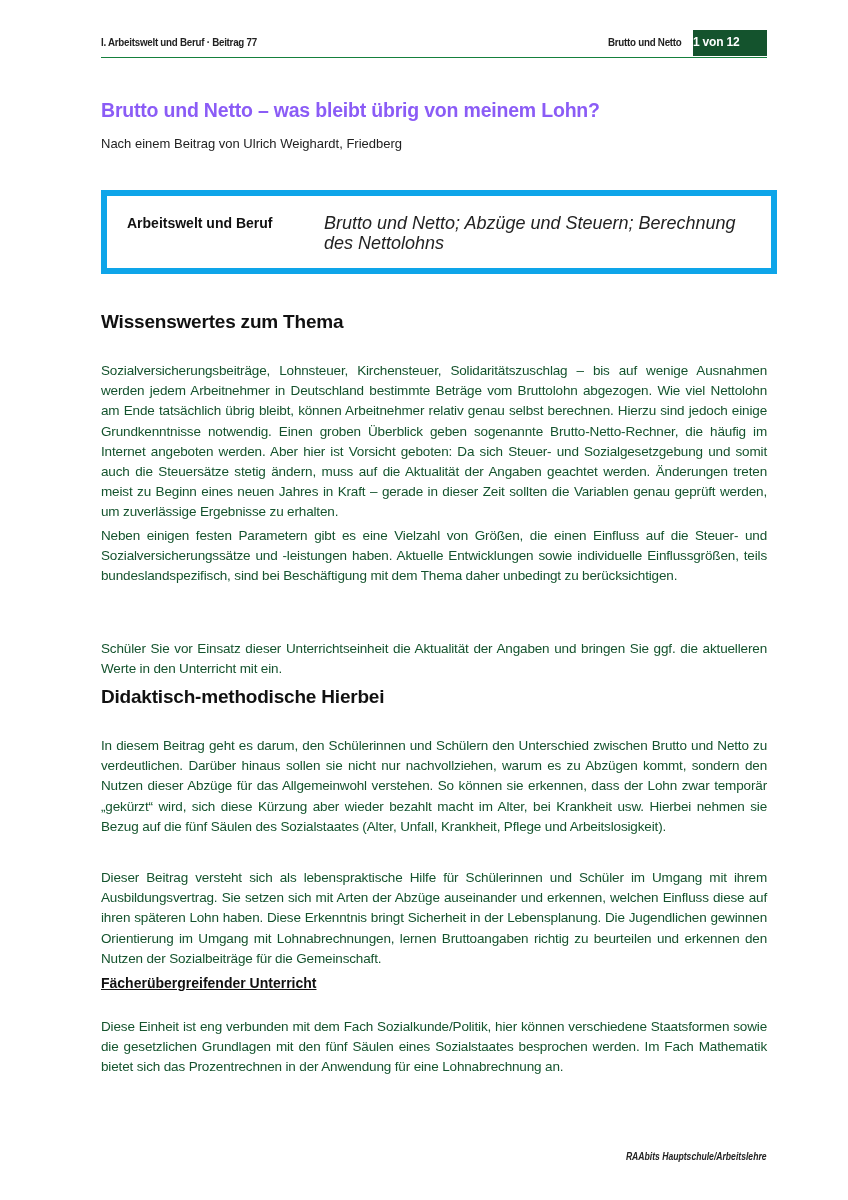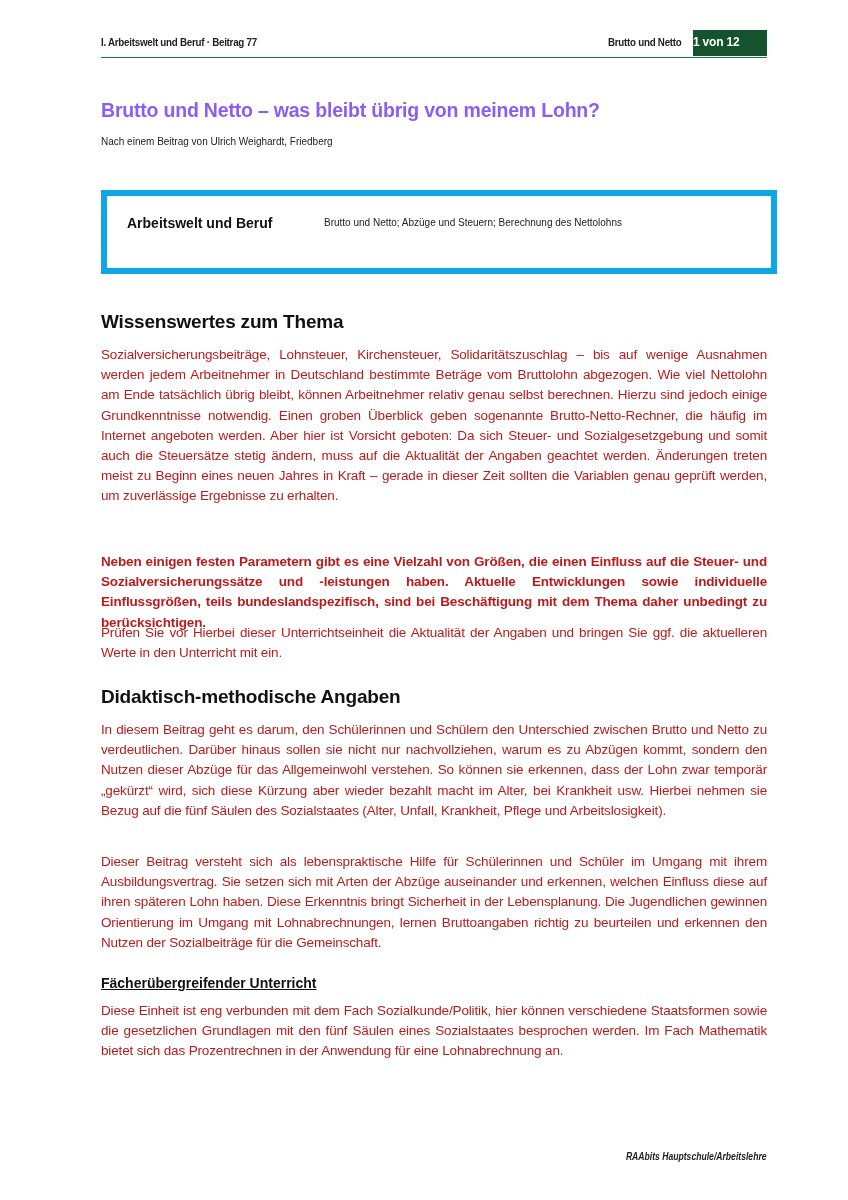--- a/index.html
+++ b/index.html
@@ -9,30 +9,30 @@
     .header { position: absolute; left: 101px; top: 30px; width: 666px; height: 27px; border-bottom: 1px solid #15803d; }
     .header-left { position: absolute; left: 0; top: 6px; font-family: "Liberation Sans", sans-serif;
                    font-weight: bold; font-size: 11.5px; letter-spacing: -0.3px; transform: scaleX(0.85); transform-origin: left; white-space: nowrap; color: #222; }
     .header-right { position: absolute; right: 85px; top: 6px; font-weight: bold; font-size: 11.5px; letter-spacing: -0.3px;
                     transform: scaleX(0.85); transform-origin: right; white-space: nowrap; color: #222; }
     .page-badge { position: absolute; right: 0; top: 0; width: 74px; height: 26px; background: #14532d;
                   color: #ffffff; font-weight: bold; font-size: 12px; text-align: left; line-height: 24px;
                   letter-spacing: -0.2px; }
 
     .title { position: absolute; left: 101px; top: 99px; font-weight: bold; font-size: 19.5px; letter-spacing: -0.2px; color: #8b5cf6; white-space: nowrap; }
-    .byline { position: absolute; left: 101px; top: 136px; font-size: 10px; color: #222; white-space: nowrap; }
+    .byline { position: absolute; left: 101px; top: 136px; font-size: 13px; color: #222; white-space: nowrap; }
 
     .topic-box { position: absolute; left: 101px; top: 190px; width: 664px; height: 72px; border: 6px solid #0ea5e9; }
     .topic-label { position: absolute; left: 20px; top: 17px; width: 170px; font-weight: bold; font-size: 14px; line-height: 20px; color: #111; }
-    .topic-text { position: absolute; left: 217px; top: 17px; width: 430px; font-size: 10px; line-height: 20px; color: #222; }
+    .topic-text { position: absolute; left: 217px; top: 17px; width: 430px; font-size: 18px; line-height: 20px; color: #222; font-style: italic; }
 
     .h2 { position: absolute; left: 101px; font-weight: bold; font-size: 19px; color: #111; white-space: nowrap; letter-spacing: -0.2px; }
     .h3 { position: absolute; left: 101px; font-weight: bold; font-size: 14px; color: #111; white-space: nowrap; }
-    .para { position: absolute; left: 101px; width: 666px; font-size: 13.5px; line-height: 20.2px; color: #b91c1c;
-            text-align: justify; hyphens: manual; letter-spacing: -0.15px; }
+    .para { position: absolute; left: 101px; width: 666px; font-size: 13.5px; line-height: 20.2px; color: #14532d;
+            text-align: justify; hyphens: manual; letter-spacing: -0.15px; margin-top: 16px; }
 
     .footer { position: absolute; right: 81px; top: 1150px; font-style: italic; font-weight: bold; font-size: 10.5px;
               color: #222; transform: scaleX(0.82); transform-origin: right; white-space: nowrap; }
   </style>
 </head>
 <body>
 
 <div class="header">
   <span class="header-left">I. Arbeitswelt und Beruf · Beitrag 77</span>
   <span class="header-right">Brutto und Netto</span>
@@ -42,23 +42,23 @@
 <div class="title">Brutto und Netto – was bleibt übrig von meinem Lohn?</div>
 <div class="byline">Nach einem Beitrag von Ulrich Weighardt, Friedberg</div>
 
 <div class="topic-box">
   <div class="topic-label">Arbeitswelt und Beruf</div>
   <div class="topic-text">Brutto und Netto; Abzüge und Steuern; Berechnung des Netto­lohns</div>
 </div>
 
 <div class="h2" style="top:311px;">Wissenswertes zum Thema</div>
 <div class="para" style="top:345px;">Sozialversicherungsbeiträge, Lohnsteuer, Kirchensteuer, Solidaritätszuschlag – bis auf wenige Aus­nahmen werden jedem Arbeitnehmer in Deutschland bestimmte Beträge vom Bruttolohn abgezogen. Wie viel Nettolohn am Ende tatsächlich übrig bleibt, können Arbeitnehmer relativ genau selbst berechnen. Hierzu sind jedoch einige Grundkenntnisse notwendig. Einen groben Überblick geben sogenannte Brutto-Netto-Rechner, die häufig im Internet angeboten werden. Aber hier ist Vorsicht geboten: Da sich Steuer- und Sozialgesetzgebung und somit auch die Steuersätze stetig ändern, muss auf die Aktualität der Angaben geachtet werden. Änderungen treten meist zu Beginn eines neuen Jahres in Kraft – gerade in dieser Zeit sollten die Variablen genau geprüft werden, um zuverlässige Ergebnisse zu erhalten.</div>
-<div class="para" style="top:552px;font-weight:bold;">Neben einigen festen Parametern gibt es eine Vielzahl von Größen, die einen Einfluss auf die Steu­er- und Sozialversicherungssätze und -leistungen haben. Aktuelle Entwicklungen sowie individuelle Einflussgrößen, teils bundeslandspezifisch, sind bei Beschäftigung mit dem Thema daher unbedingt zu berücksichtigen.</div>
-<div class="para" style="top:623px;">Prüfen Sie vor Hierbei dieser Unterrichtseinheit die Aktualität der Angaben und bringen Sie ggf. die aktuelleren Werte in den Unterricht mit ein.</div>
+<div class="para" style="top:510px;">Neben einigen festen Parametern gibt es eine Vielzahl von Größen, die einen Einfluss auf die Steu­er- und Sozialversicherungssätze und -leistungen haben. Aktuelle Entwicklungen sowie individuelle Einflussgrößen, teils bundeslandspezifisch, sind bei Beschäftigung mit dem Thema daher unbedingt zu berücksichtigen.</div>
+<div class="para" style="top:623px;">Schüler Sie vor Einsatz dieser Unterrichtseinheit die Aktualität der Angaben und bringen Sie ggf. die aktuelleren Werte in den Unterricht mit ein.</div>
 
-<div class="h2" style="top:686px;">Didaktisch-methodische Angaben</div>
+<div class="h2" style="top:686px;">Didaktisch-methodische Hierbei</div>
 <div class="para" style="top:720px;">In diesem Beitrag geht es darum, den Schülerinnen und Schülern den Unterschied zwischen Brutto und Netto zu verdeutlichen. Darüber hinaus sollen sie nicht nur nachvollziehen, warum es zu Ab­zügen kommt, sondern den Nutzen dieser Abzüge für das Allgemeinwohl verstehen. So können sie erkennen, dass der Lohn zwar temporär „gekürzt“ wird, sich diese Kürzung aber wieder bezahlt macht im Alter, bei Krankheit usw. Hierbei nehmen sie Bezug auf die fünf Säulen des Sozialstaates (Alter, Unfall, Krankheit, Pflege und Arbeitslosigkeit).</div>
 <div class="para" style="top:852px;">Dieser Beitrag versteht sich als lebenspraktische Hilfe für Schülerinnen und Schüler im Umgang mit ihrem Ausbildungsvertrag. Sie setzen sich mit Arten der Abzüge auseinander und erkennen, welchen Einfluss diese auf ihren späteren Lohn haben. Diese Erkenntnis bringt Sicherheit in der Lebensplanung. Die Jugendlichen gewinnen Orientierung im Umgang mit Lohnabrechnungen, lernen Bruttoangaben richtig zu beurteilen und erkennen den Nutzen der Sozialbeiträge für die Gemeinschaft.</div>
 
 <div class="h3" style="top:975px;text-decoration:underline;">Fächerübergreifender Unterricht</div>
 <div class="para" style="top:1001px;">Diese Einheit ist eng verbunden mit dem Fach Sozialkunde/Politik, hier können verschiedene Staats­formen sowie die gesetzlichen Grundlagen mit den fünf Säulen eines Sozialstaates besprochen werden. Im Fach Mathematik bietet sich das Prozentrechnen in der Anwendung für eine Lohnab­rechnung an.</div>
 
 <div class="footer">RAAbits Hauptschule/Arbeitslehre</div>
 
 </body></html>

